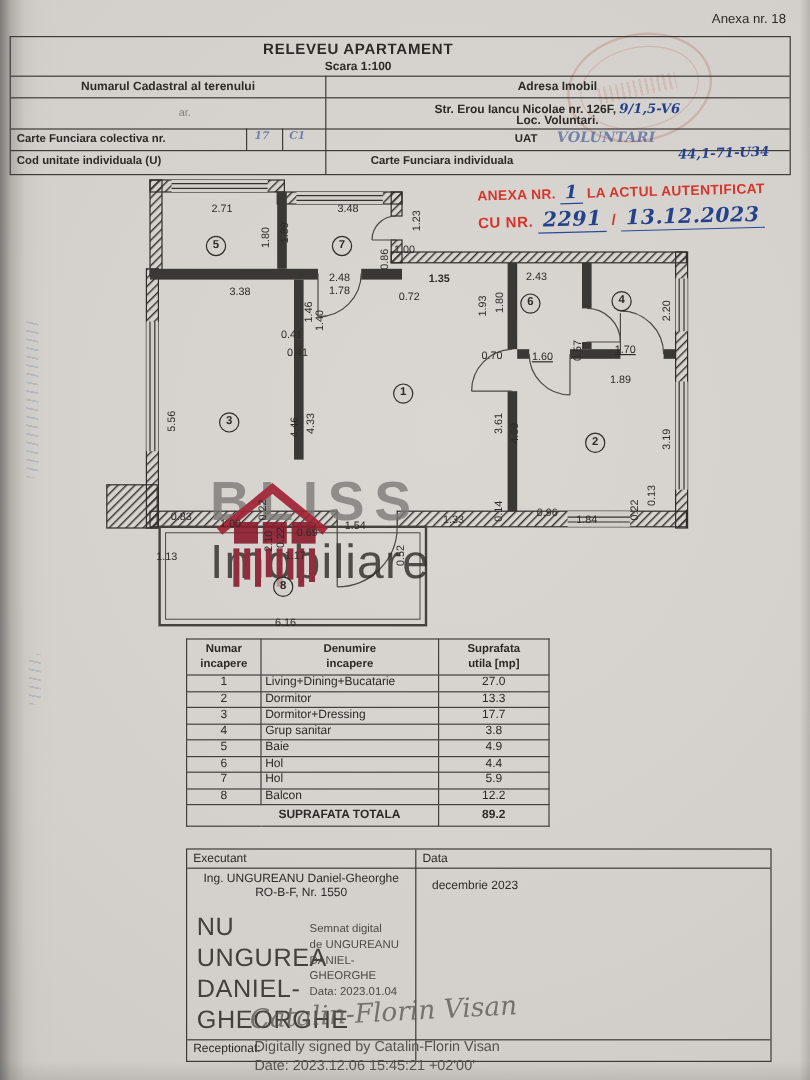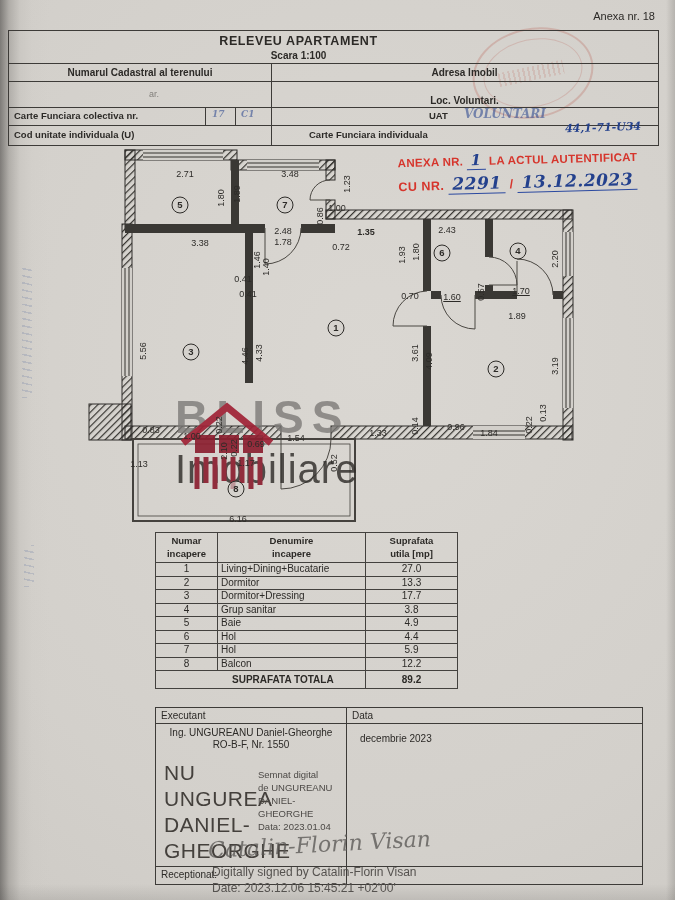--- a/index.html
+++ b/index.html
@@ -101,20 +101,24 @@
     <div class="hline" style="top:76px;"></div>
     <div class="hline" style="top:94px;"></div>
     <div class="vline" style="left:262px;top:32px;"></div>
     <div class="vline" style="left:196px;top:76px;height:18px;bottom:auto;"></div>
     <div class="vline" style="left:226px;top:76px;height:18px;bottom:auto;"></div>
 
     <div class="cell cc" style="left:0;top:32px;width:262px;height:18px;">Numarul Cadastral al terenului</div>
     <div class="cell cc" style="left:262px;top:32px;width:387px;height:18px;">Adresa Imobil</div>
 
     <div class="cell" style="left:140px;top:58px;font-weight:400;opacity:.5;font-size:9px;">ar.</div>
+    <div class="cell" style="left:262px;top:53px;width:387px;text-align:center;">
+      <span>Str. Erou Iancu Nicolae nr. 126F,</span>
+      <span class="hw" style="font-size:11px;">9/1,5-V6</span>
+    </div>
     <div class="cell" style="left:262px;top:64px;width:387px;text-align:center;">Loc. Voluntari.</div>
 
     <div class="cell" style="left:5px;top:79px;font-size:9.5px;">Carte Funciara colectiva nr.</div>
     <div class="cell hw hw-faint" style="left:203px;top:78px;font-size:9px;">17</div>
     <div class="cell hw hw-faint" style="left:232px;top:78px;font-size:9px;">C1</div>
     <div class="cell" style="left:420px;top:79px;font-size:9.5px;">UAT</div>
     <div class="cell hw hw-faint" style="left:455px;top:76px;font-size:12px;">VOLUNTARI</div>
 
     <div class="cell" style="left:5px;top:98px;font-size:9.5px;">Cod unitate individuala (U)</div>
     <div class="cell" style="left:300px;top:98px;font-size:9.5px;">Carte Funciara individuala</div>

